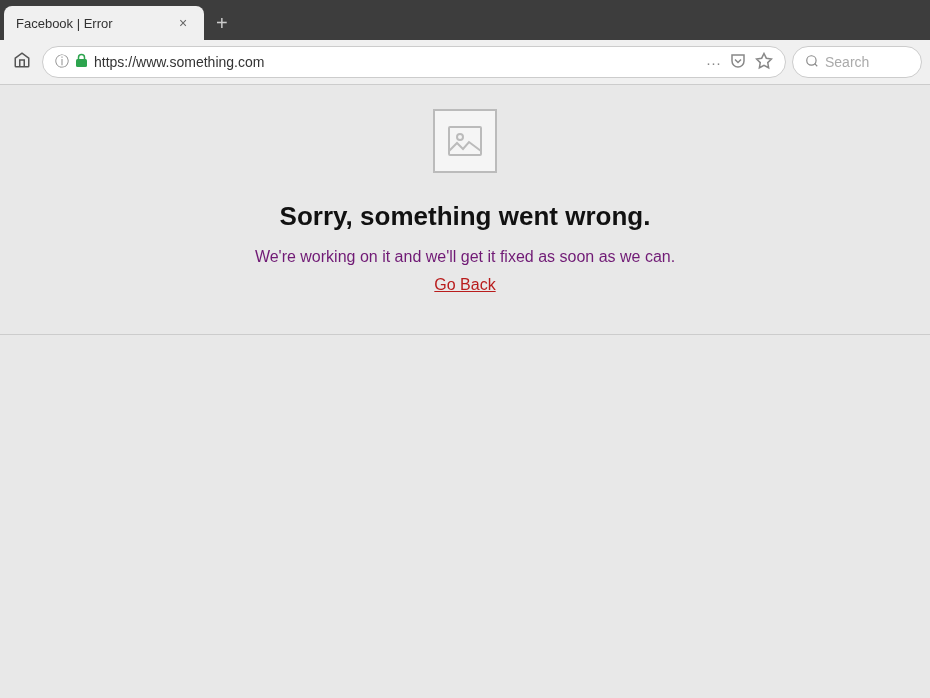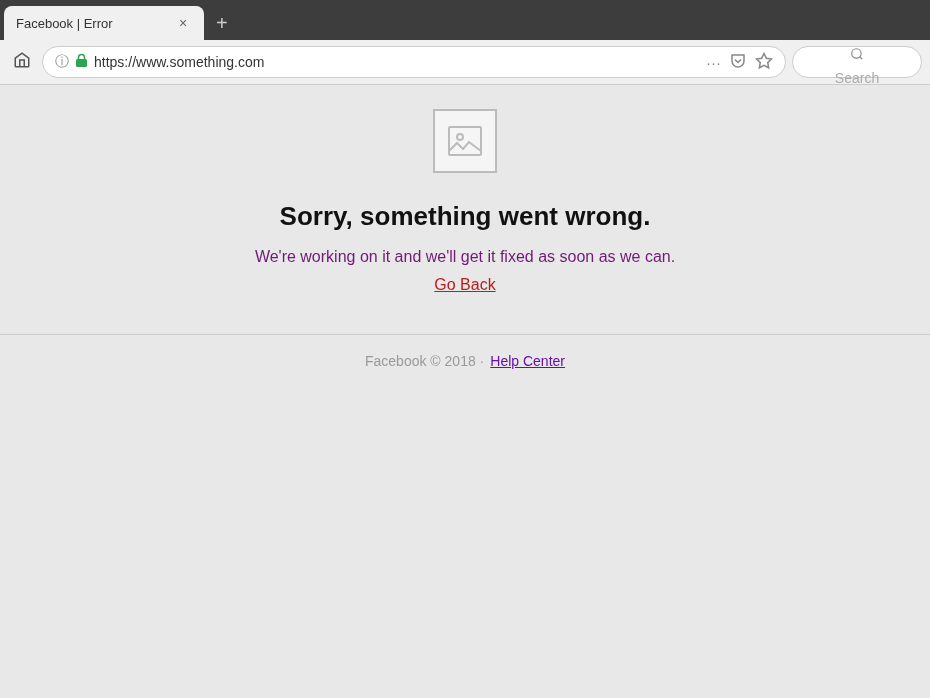--- a/index.html
+++ b/index.html
@@ -131,21 +131,20 @@
     .search-bar {
       background: white;
       border: 1px solid #ccc;
       border-radius: 18px;
       height: 32px;
       display: flex;
       align-items: center;
       padding: 0 12px;
       gap: 6px;
       min-width: 130px;
-      flex-direction: column;
     }
 
     .search-icon {
       font-size: 13px;
       color: #888;
     }
 
     .search-text {
       font-size: 14px;
       color: #aaa;
@@ -294,18 +293,14 @@
   </div>
 
   <div class="error-title">Sorry, something went wrong.</div>
 
   <div class="error-subtitle">We're working on it and we'll get it fixed as soon as we can.</div>
 
   <a class="go-back-link">Go Back</a>
 
   <div class="page-divider"></div>
 
-  <div class="footer">
-    <span>Facebook © 2018 ·</span>
-    <a class="footer-link">Help Center</a>
-  </div>
 
 </div>
 
 </body></html>

